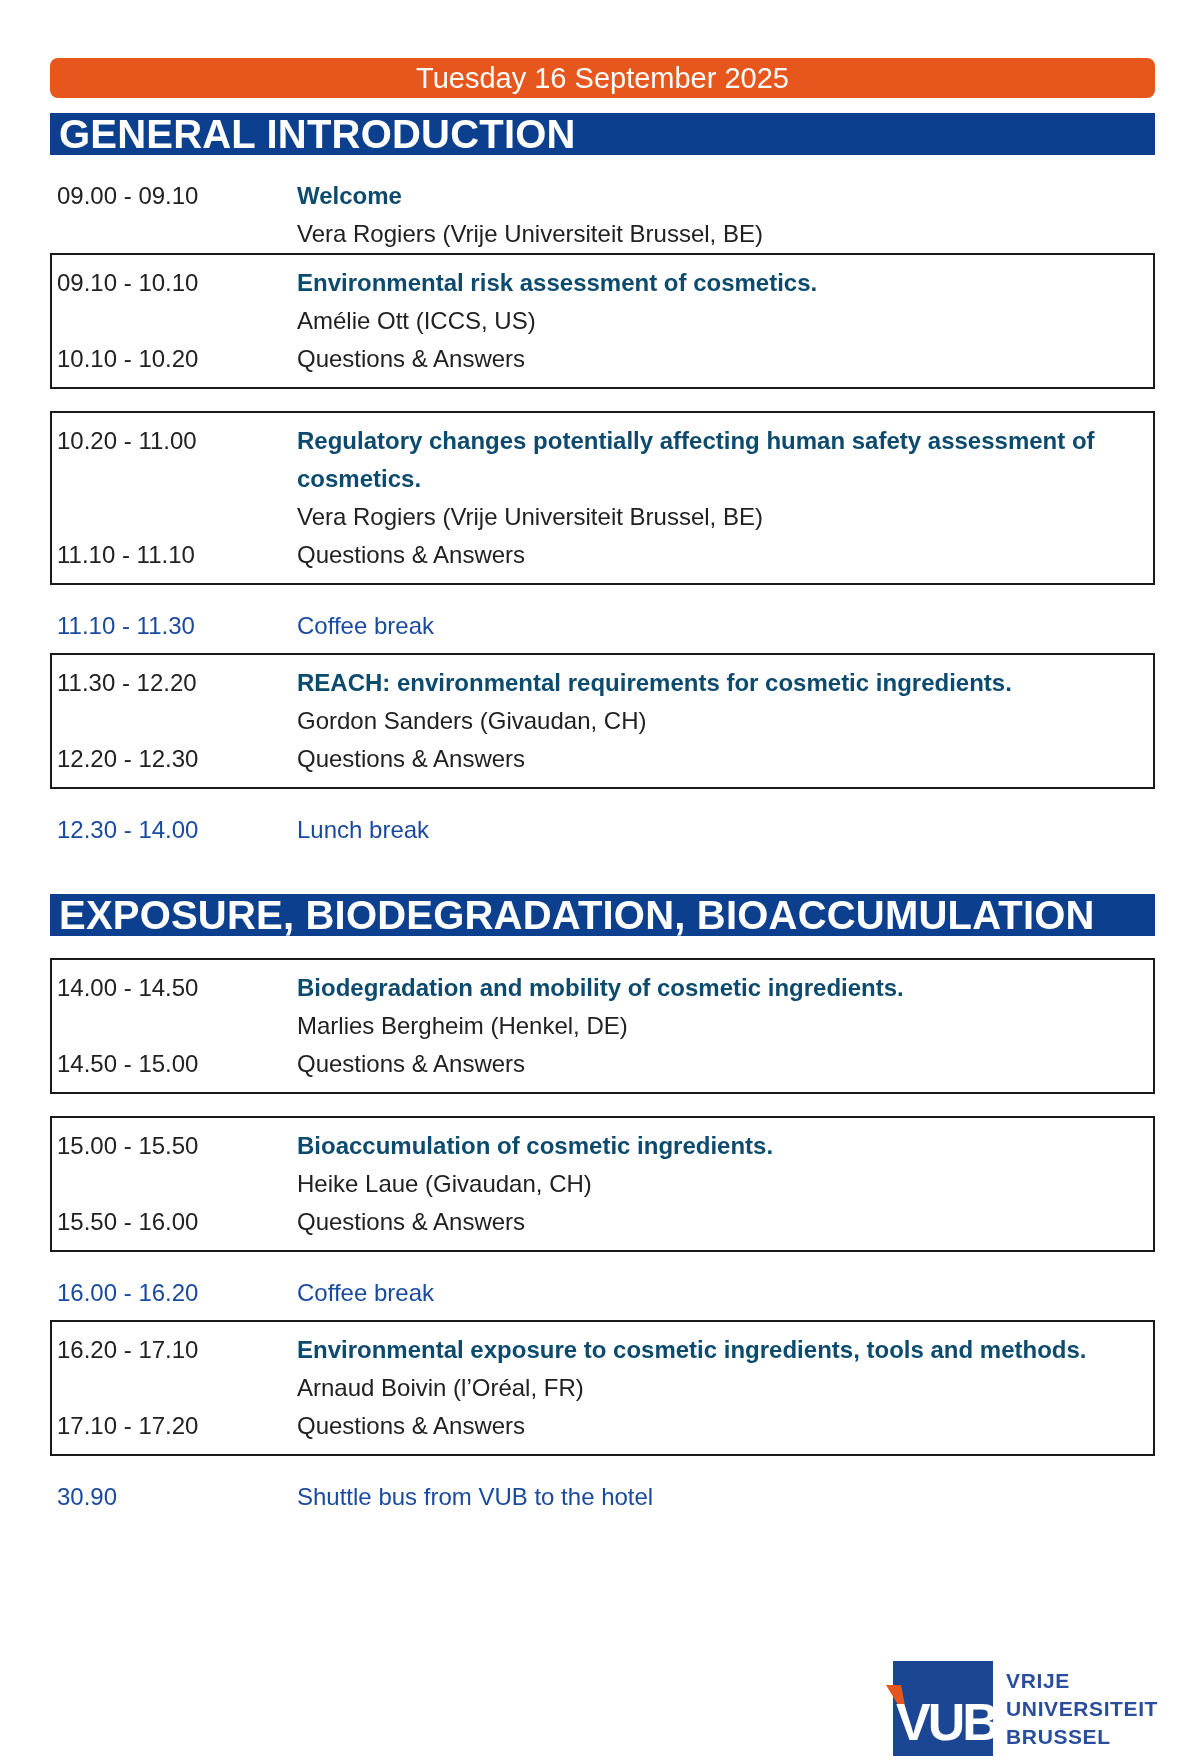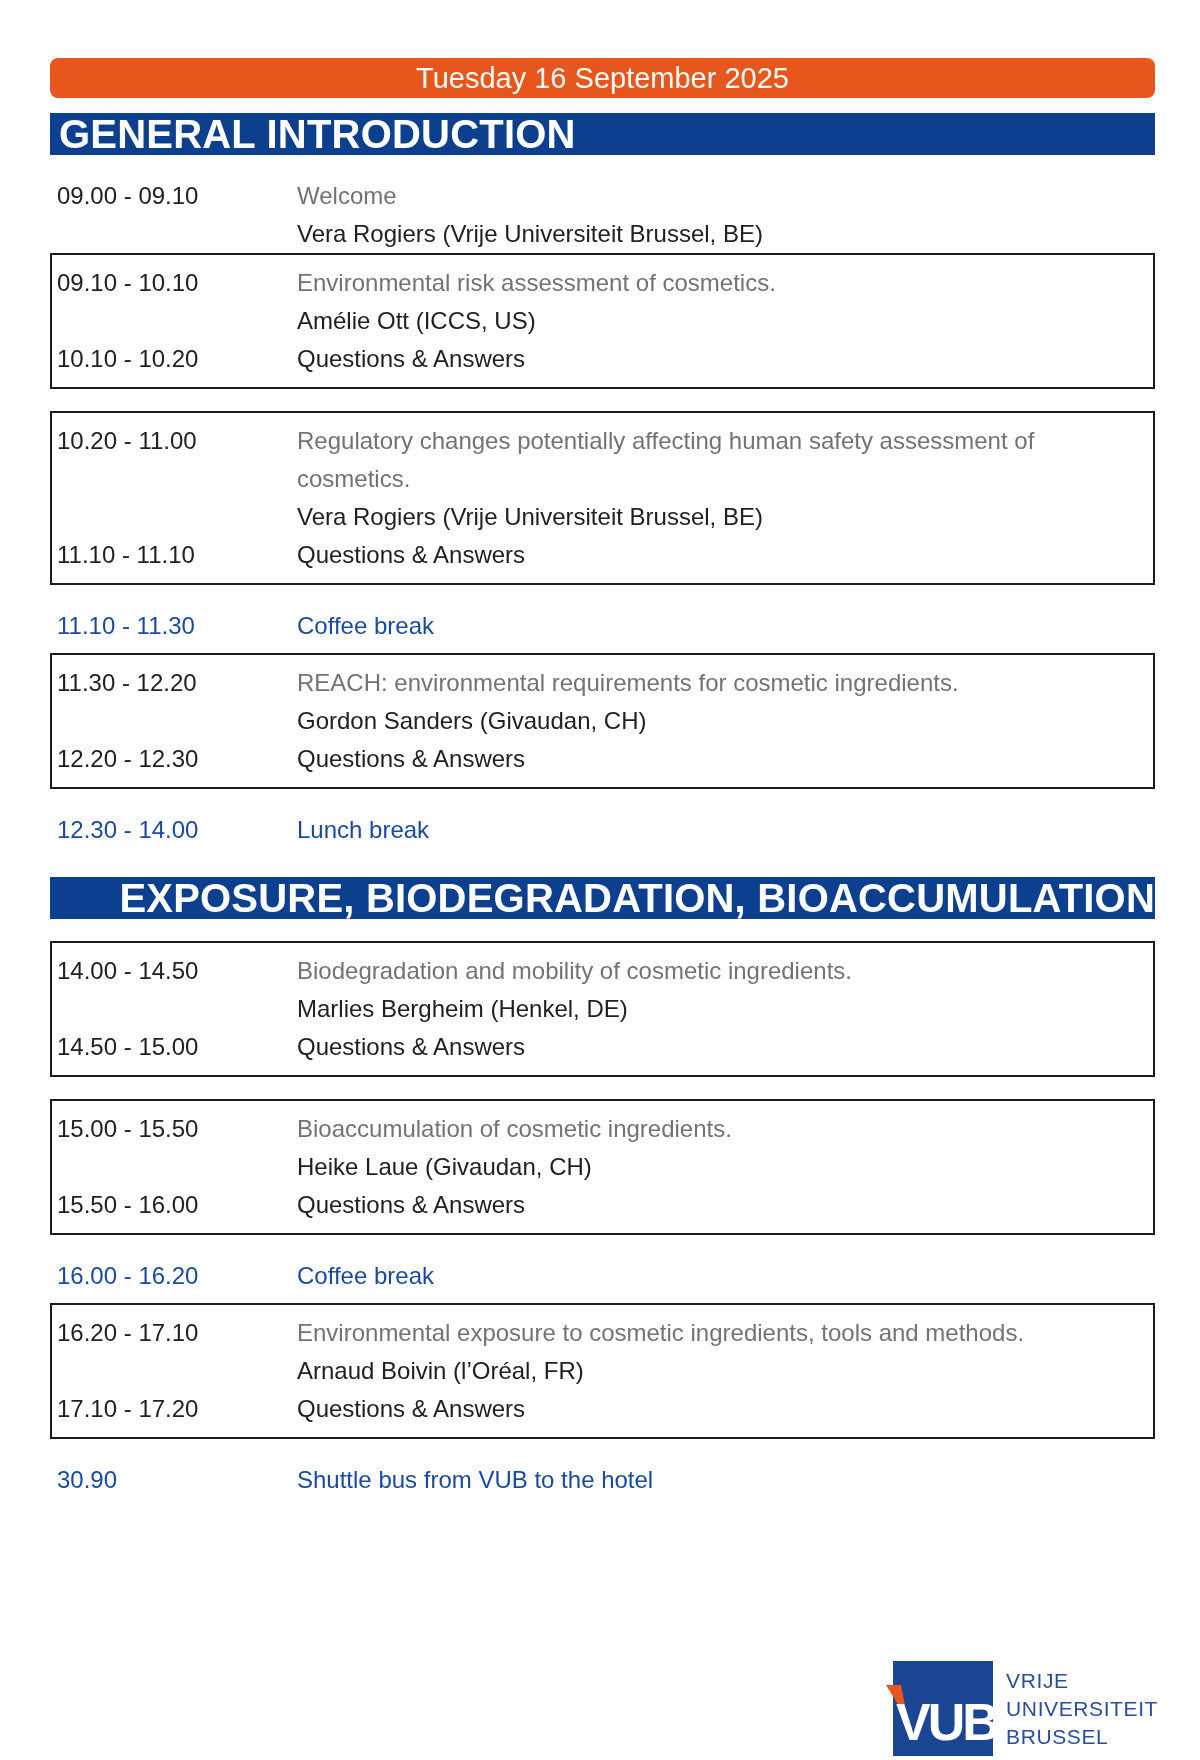--- a/index.html
+++ b/index.html
@@ -37,26 +37,26 @@
     background: var(--bar-blue);
     color: #ffffff;
     height: 42px;
     line-height: 42px;
     font-size: 40px;
     font-weight: bold;
     padding-left: 9px;
     letter-spacing: 0.2px;
   }
   .section-bar.gap-below { margin-bottom: 22px; }
-  .section-bar.second { margin-top: 28px; margin-bottom: 22px; text-align: right; }
+  .section-bar.second { margin-top: 45px; margin-bottom: 22px; }
 
   .row { display: flex; line-height: 38px; font-size: 24px; }
   .time { width: 240px; flex: none; }
   .desc { flex: 1; padding-right: 28px; }
-  .desc.title { font-weight: normal; color: #737373; }
+  .desc.title { font-weight: bold; color: #0c4a6e; }
 
   .plain-block { padding-left: 7px; }
 
   .box {
     border: 2px solid var(--border);
     padding: 9px 16px 9px 5px;
     margin-bottom: 22px;
   }
 
   .break-row {
@@ -72,21 +72,21 @@
     display: flex;
     align-items: center;
     gap: 13px;
   }
   .logo-mark { display: block; }
   .logo-name {
     color: var(--logo-text);
     font-size: 21px;
     line-height: 28px;
     letter-spacing: 0.6px;
-    font-weight: 400;
+    font-weight: 700;
   }
 </style>
 </head>
 <body>
 
 <div class="page">
 
   <div class="date-banner">Tuesday 16 September 2025</div>
 
   <div class="section-bar gap-below">GENERAL INTRODUCTION</div>

